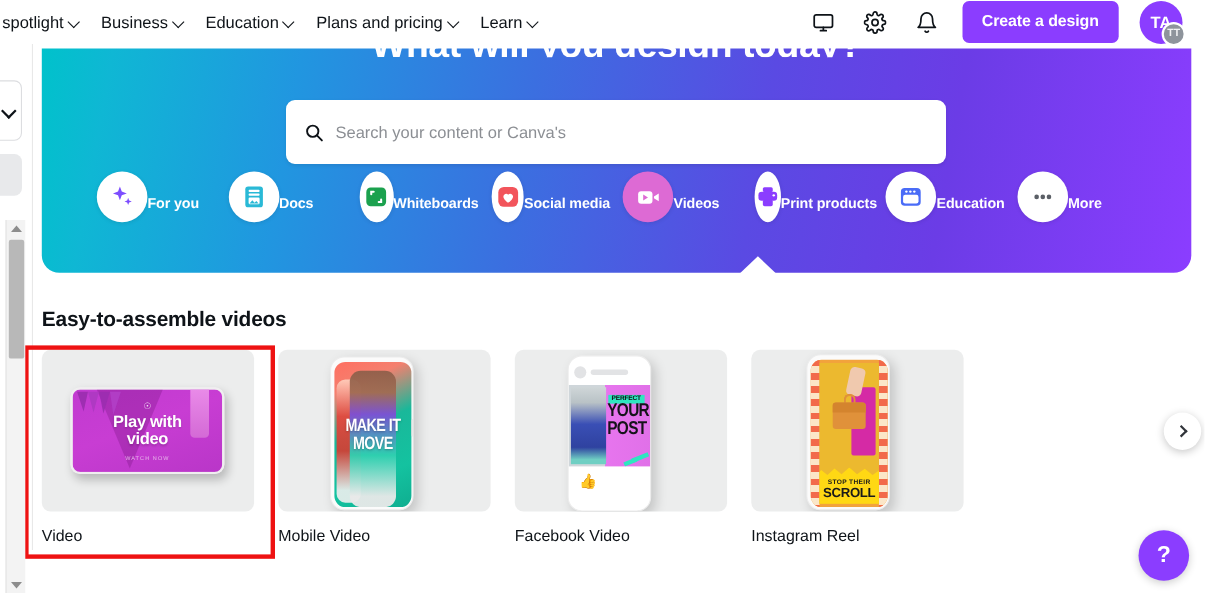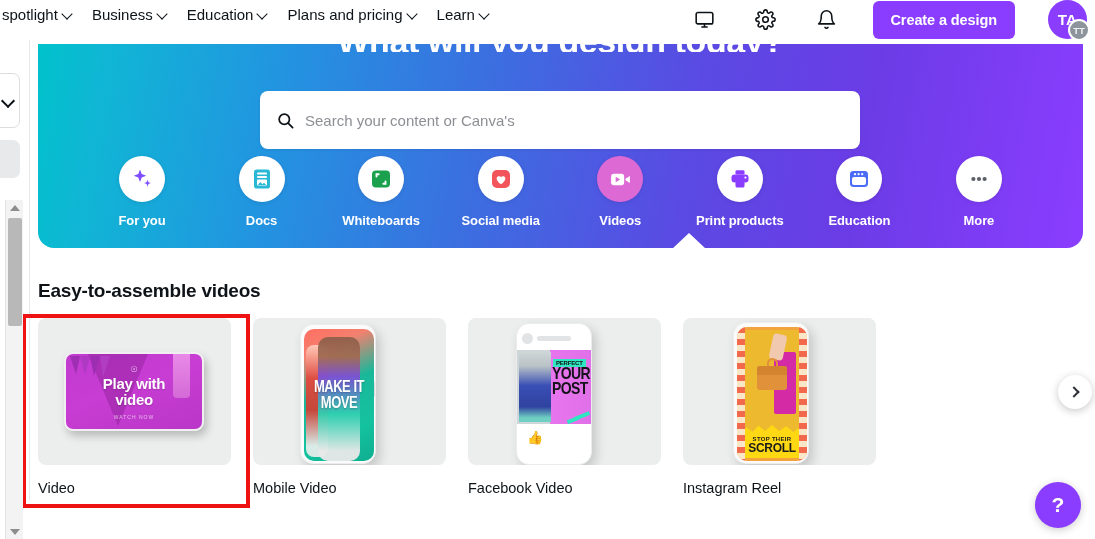--- a/index.html
+++ b/index.html
@@ -8,36 +8,36 @@
     overflow: hidden;
     background: #ffffff;
     font-family: "Liberation Sans", sans-serif;
     -webkit-font-smoothing: antialiased;
   }
   .page { position: relative; width: 1095px; height: 539px; background:#fff; }
 
   
   .topnav {
     position: absolute; top: 0; left: 0; width: 1095px; height: 40px;
-    background: #fff; display: flex; align-items: flex-start; z-index: 40;
+    background: #fff; display: flex; align-items: center; z-index: 40;
   }
   .nav-left { display: flex; align-items: center; margin-left: -8px; }
   .nav-item {
     display: flex; align-items: center; gap: 5px;
     font-size: 15px; color: #0e1318; font-weight: 400;
     padding: 6px 10px; border-radius: 6px; cursor: pointer; white-space: nowrap;
   }
   .chev { width: 9px; height: 9px; position: relative; display: inline-block; }
   .chev:after {
     content: ""; position: absolute; left: 0; top: 0;
     width: 7px; height: 7px; border-right: 1.7px solid #0e1318; border-bottom: 1.7px solid #0e1318;
     transform: rotate(45deg);
   }
   .nav-right {
-    margin-left: auto; display: flex; align-items: center; gap: 31px; padding-right: 8px;
+    margin-left: auto; display: flex; align-items: center; gap: 17px; padding-right: 20px;
   }
   .icon-btn {
     width: 30px; height: 30px; display:flex; align-items:center; justify-content:center;
     border-radius: 6px; cursor: pointer; color: #0e1318;
   }
   .create-btn {
     background: #8b3dff; color: #fff; font-weight: 700; font-size: 14.5px;
     border: none; border-radius: 6px; padding: 0 18px; height: 38px;
     cursor: pointer; letter-spacing: -0.1px;
   }
@@ -101,21 +101,21 @@
   .searchbar input {
     border: none; outline: none; width: 100%; font-size: 15px;
     font-family: "Liberation Sans", sans-serif; color: #0e1318; background: transparent;
   }
   .searchbar input::placeholder { color: #8c8f94; }
 
   .cats {
     position: absolute; left: 0; top: 112px; width: 100%;
     display: flex; justify-content: space-between; padding: 0 50px;
   }
-  .cat { display: flex; flex-direction: column; align-items: center; cursor: pointer; width: 108px; }
+  .cat { display: flex; align-items: center; cursor: pointer; width: 108px; }
   .cat-circle {
     width: 46px; height: 46px; border-radius: 50%;
     background: #fff; display: flex; align-items: center; justify-content: center;
     box-shadow: 0 1px 4px rgba(0,0,0,0.10);
   }
   .cat.selected .cat-circle { background: #dd6ad4; }
   .cat-label {
     margin-top: 11px; color: #fff; font-size: 13px; font-weight: 700;
     letter-spacing: -0.1px; white-space: nowrap;
   }

